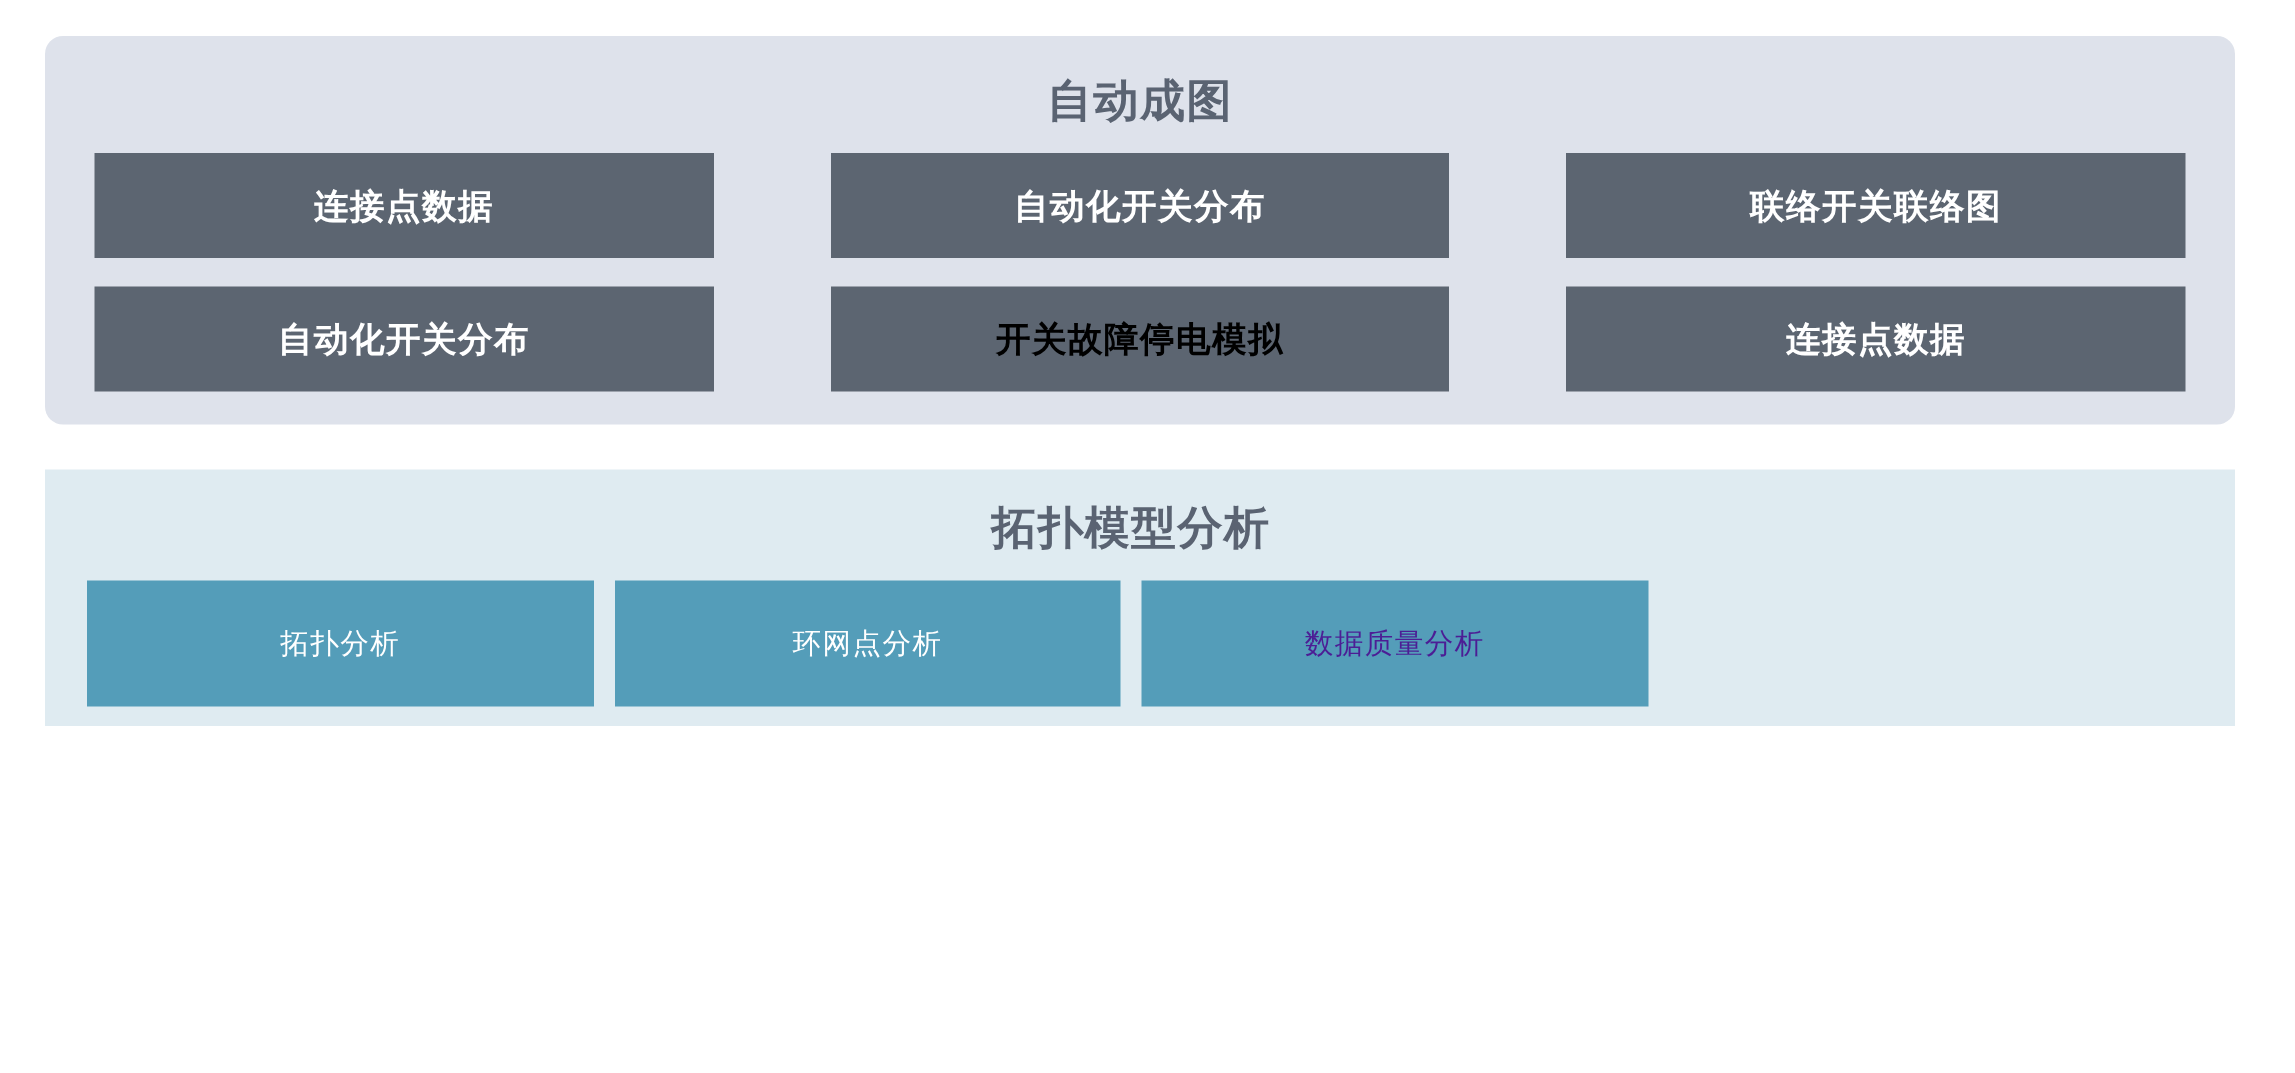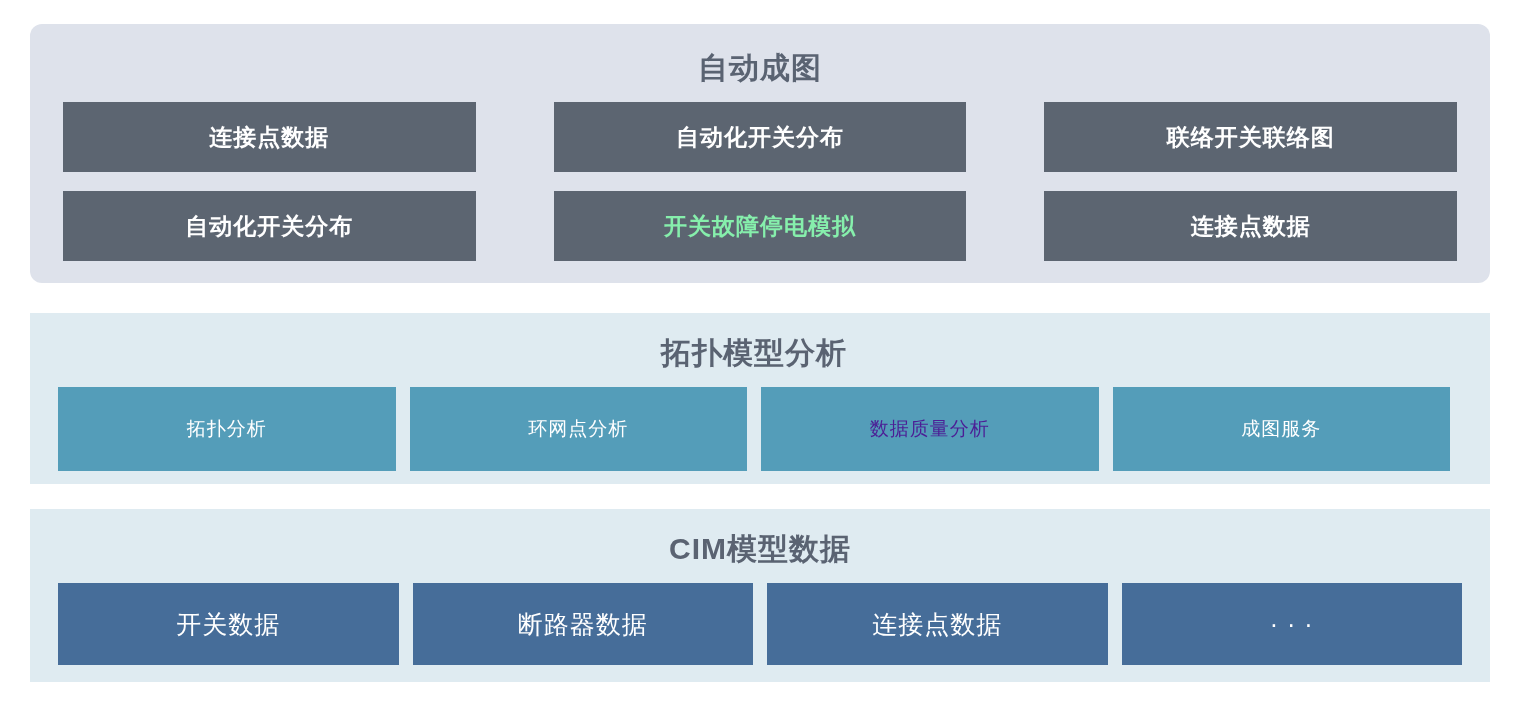--- a/index.html
+++ b/index.html
@@ -62,38 +62,28 @@
 
 <div class="canvas">
 
   <section class="panel panel-1" style="background-color: rgb(222, 226, 235);">
     <h2 class="panel-title" style="color: rgb(90, 99, 114);">自动成图</h2>
     <div class="grid grid-3">
       <div class="node" style="background-color: rgb(92, 101, 113); color: rgb(255, 255, 255);">连接点数据</div>
       <div class="node" style="background-color: rgb(92, 101, 113); color: rgb(255, 255, 255);">自动化开关分布</div>
       <div class="node" style="background-color: rgb(92, 101, 113); color: rgb(255, 255, 255);">联络开关联络图</div>
       <div class="node" style="background-color: rgb(92, 101, 113); color: rgb(255, 255, 255);">自动化开关分布</div>
-      <div class="node" style="background-color: rgb(92, 101, 113); color: #86efac;">开关故障停电模拟</div>
+      <div class="node" style="background-color: rgb(92, 101, 113); color: #000000;">开关故障停电模拟</div>
       <div class="node" style="background-color: rgb(92, 101, 113); color: rgb(255, 255, 255);">连接点数据</div>
     </div>
   </section>
 
   <section class="panel panel-2" style="background-color: rgb(223, 235, 241);">
     <h2 class="panel-title" style="color: rgb(90, 99, 114);">拓扑模型分析</h2>
     <div class="grid grid-4">
       <div class="node" style="background-color: rgb(84, 157, 185); color: rgb(255, 255, 255);">拓扑分析</div>
       <div class="node" style="background-color: rgb(84, 157, 185); color: rgb(255, 255, 255); text-align: center;">环网点分析</div>
       <div class="node" style="background-color: rgb(84, 157, 185); color: #4c1d95;">数据质量分析</div>
-      <div class="node" style="background-color: rgb(84, 157, 185); color: rgb(255, 255, 255);">成图服务</div>
     </div>
   </section>
 
-  <section class="panel panel-3" style="background-color: rgb(223, 235, 241);">
-    <h2 class="panel-title" style="color: rgb(90, 99, 114);">CIM模型数据</h2>
-    <div class="grid grid-4">
-      <div class="node" style="background-color: rgb(70, 109, 153); color: rgb(255, 255, 255);">开关数据</div>
-      <div class="node" style="background-color: rgb(70, 109, 153); color: rgb(255, 255, 255);">断路器数据</div>
-      <div class="node" style="background-color: rgb(70, 109, 153); color: rgb(255, 255, 255);">连接点数据</div>
-      <div class="node node-more" style="background-color: rgb(70, 109, 153); color: rgb(255, 255, 255);">· · ·</div>
-    </div>
-  </section>
 
 </div>
 
 </body></html>

